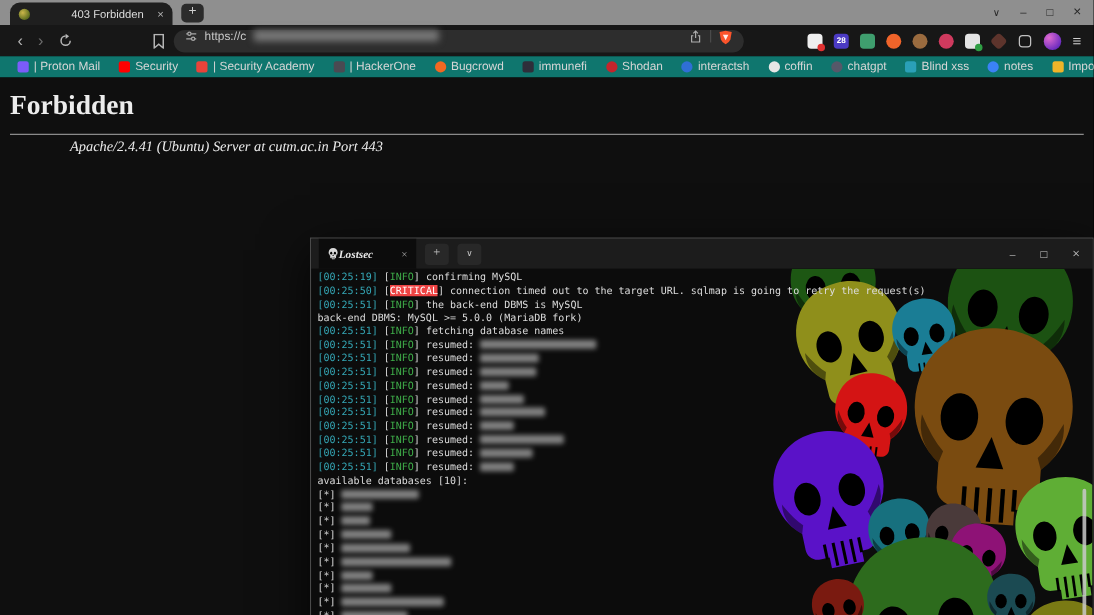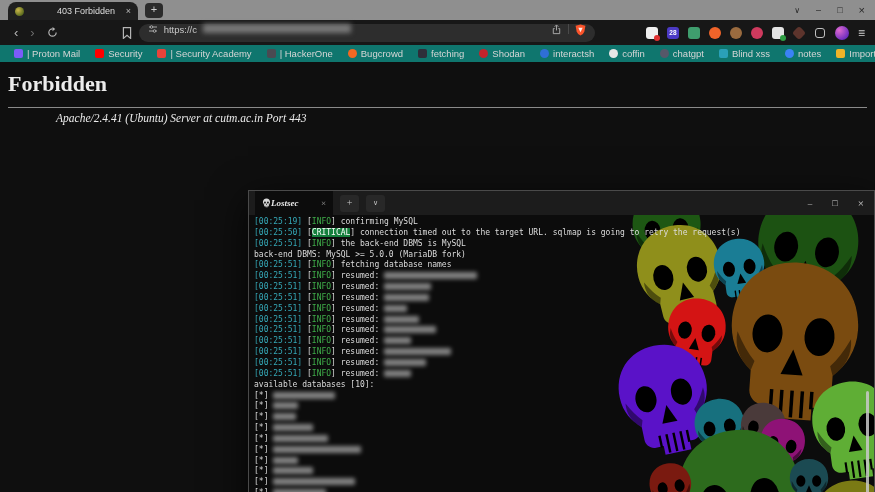--- a/index.html
+++ b/index.html
@@ -73,21 +73,21 @@
   .tbtn.caret { font-size:7px; }
   .t-win { position:absolute; right:10px; top:0; height:24px; display:flex; align-items:center;
            gap:20px; color:#cccccc; font-size:9px; }
   .tbody { position:relative; width:625px; height:333px; overflow:hidden; background:#0c0c0c; }
   .skulls { position:absolute; left:0; top:0; pointer-events:none; }
   .tout { position:absolute; left:5px; top:2px; font-family:"DejaVu Sans Mono", monospace;
           font-size:8px; line-height:10.85px; color:#dcdcdc; white-space:pre; }
   .tline { height:10.85px; }
   .seg-t { color:#35a9b8; }
   .seg-i { color:#3fae4a; }
-  .seg-r { background:#15803d; color:#ffffff; }
+  .seg-r { background:#ef4444; color:#ffffff; }
   .seg-w { color:#dcdcdc; }
   .tblur { display:inline-block; height:7px; background:#8f8f8f; border-radius:1px;
            filter:blur(2.2px); vertical-align:-1px; opacity:.9; }
   .tscroll { position:absolute; right:5px; top:176px; width:3px; height:132px; background:#c9c9c9;
              border-radius:2px; opacity:.85; }
 
   svg.mini { display:block; }
 </style>
 </head>
 <body>
@@ -216,21 +216,21 @@
     <div class="bm">
       <span class="bmi" style="background: rgb(74, 74, 82);"></span>
       <span class="bml">| HackerOne</span>
     </div>
     <div class="bm">
       <span class="bmi roundish" style="background: rgb(242, 104, 34);"></span>
       <span class="bml">Bugcrowd</span>
     </div>
     <div class="bm">
       <span class="bmi" style="background: rgb(46, 46, 58);"></span>
-      <span class="bml">fetching</span>
+      <span class="bml">immunefi</span>
     </div>
     <div class="bm">
       <span class="bmi roundish" style="background: rgb(196, 36, 44);"></span>
       <span class="bml">Shodan</span>
     </div>
     <div class="bm">
       <span class="bmi roundish" style="background: rgb(47, 111, 214);"></span>
       <span class="bml">interactsh</span>
     </div>
     <div class="bm">

